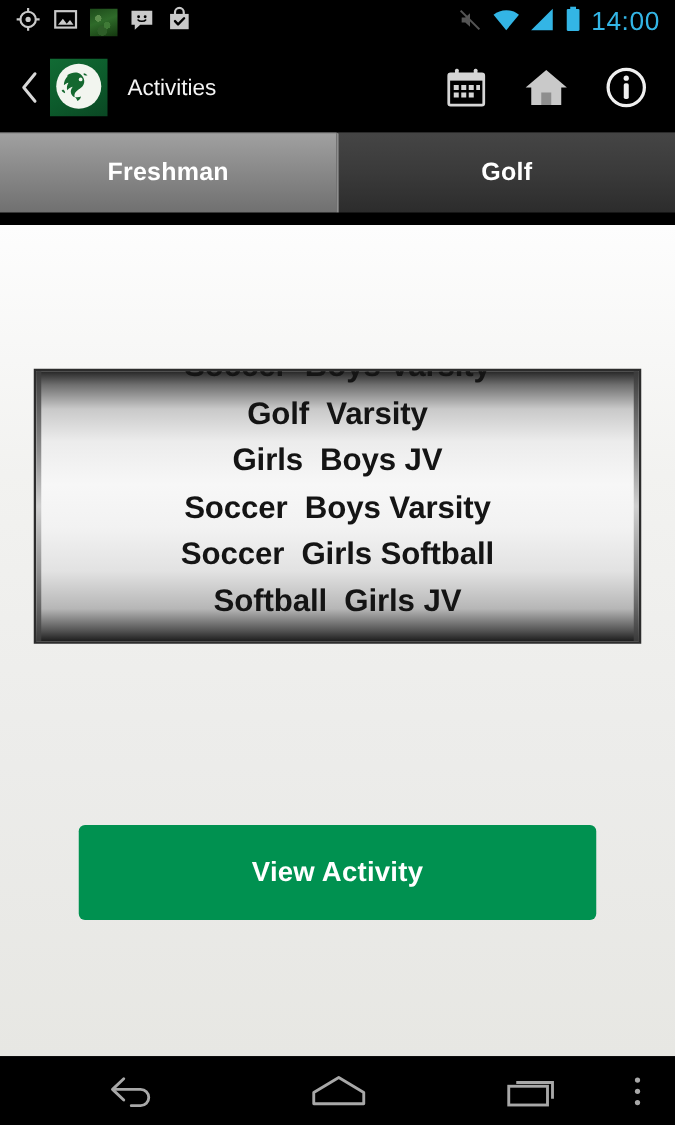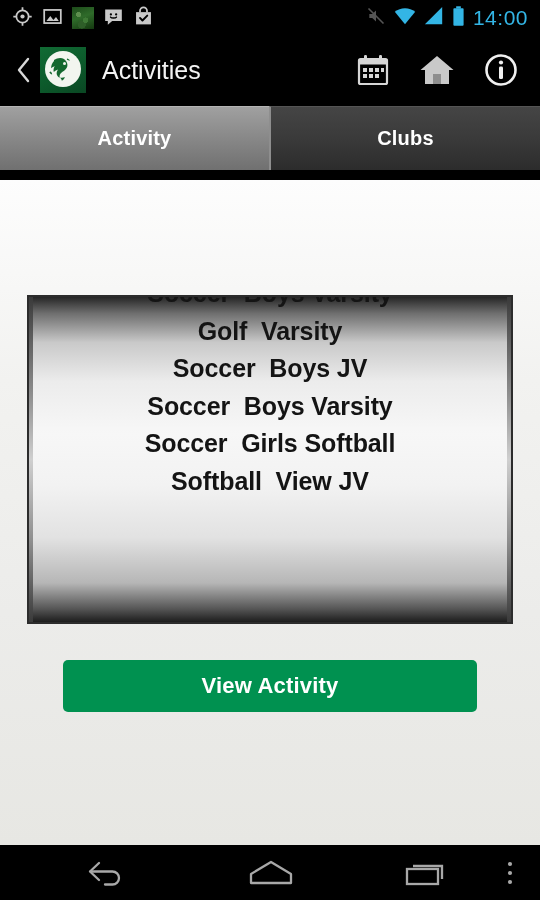--- a/index.html
+++ b/index.html
@@ -46,21 +46,21 @@
     background:linear-gradient(150deg,#116b34 0%,#0c5a2b 55%,#0a4723 100%);
     position:relative; overflow:hidden;
   }
   .app-logo .disc {
     position:absolute; left:50%; top:48%; transform:translate(-50%,-50%);
     width:36px; height:36px; border-radius:50%;
     background:#f2f5ef;
   }
   .app-logo svg { position:absolute; left:0; top:0; }
   .ab-title {
-    color:#f4f4f4; font-size:25px; margin-left:16px; font-weight:400;
+    color:#f4f4f4; font-size:18px; margin-left:16px; font-weight:400;
     white-space:nowrap;
     text-align:right;
   }
   .ab-actions { margin-left:auto; display:flex; align-items:center; gap:28px; padding-right:22px; }
   .ab-btn { cursor:pointer; display:flex; align-items:center; justify-content:center; }
 
   
   .tabs {
     position:absolute; top:104px; left:0; width:540px; height:72px;
     display:flex; background:#000;
@@ -86,21 +86,21 @@
   }
 
   
   .content {
     position:absolute; top:180px; left:0; width:540px; height:665px;
     background:linear-gradient(180deg,#fdfdfd 0%,#f2f2f0 30%,#ececeA 65%,#e7e7e3 100%);
   }
 
   
   .picker-wrap {
-    position:absolute; left:27px; top:115px; width:486px; height:329px;
+    position:absolute; left:27px; top:115px; width:486px; height:220px;
   }
   .picker {
     position:relative; width:100%; height:100%;
     background:linear-gradient(180deg,
       #262626 0%, #6e6e6e 5%, #c9c9c9 14%, #ececec 26%,
       #f7f7f7 42%, #f2f2f2 58%, #e2e2e2 74%, #b6b6b6 88%, #555 96%, #1d1d1d 100%);
     border:2px solid #2c2c2c;
     overflow:hidden;
   }
   .picker::before {
@@ -124,21 +124,21 @@
   }
   .pick-item.selected {
     background:linear-gradient(180deg,#e6e6e6 0%,#b8b8b8 42%,#9d9d9d 60%,#9a9a9a 100%);
     border-top:1px solid #6f6f6f;
     border-bottom:1px solid #6f6f6f;
     height:44px;
   }
 
   
   .view-btn {
-    position:absolute; left:63px; top:480px; width:414px; height:52px;
+    position:absolute; left:63px; top:480px; width:414px; height:76px;
     background:#009150; border:none; border-radius:5px;
     color:#ffffff; font-size:22px; font-weight:bold;
     font-family:"Liberation Sans", sans-serif;
     cursor:pointer; display:flex; align-items:center; justify-content:center;
     letter-spacing:.2px;
   }
 
   
   .navbar {
     position:absolute; bottom:0; left:0; width:540px; height:55px;
@@ -264,39 +264,39 @@
           <circle cx="17" cy="17" r="14.5" fill="none" stroke="#f0f0f0" stroke-width="2.6"></circle>
           <circle cx="17" cy="9.5" r="2.1" fill="#f0f0f0"></circle>
           <rect x="15" y="13.6" width="4" height="12.5" rx="1.4" fill="#f0f0f0"></rect>
         </svg>
       </div>
     </div>
   </div>
 
   <div class="tabs">
     <div class="tab tab-athletics">
-      <span class="tab-label">Activity</span>
+      <span class="tab-label">Freshman</span>
     </div>
     <div class="tab tab-clubs">
-      <span class="tab-label">Clubs</span>
+      <span class="tab-label">Golf</span>
     </div>
   </div>
   <div class="tabs-underline"></div>
 
   <div class="content">
 
     <div class="picker-wrap">
       <div class="picker">
         <div class="picker-list">
           <div class="pick-item">Soccer  Boys Varsity</div>
           <div class="pick-item">Golf  Varsity</div>
-          <div class="pick-item">Soccer  Boys JV</div>
+          <div class="pick-item">Girls  Boys JV</div>
           <div class="pick-item">Soccer  Boys Varsity</div>
           <div class="pick-item">Soccer  Girls Softball</div>
-          <div class="pick-item">Softball  View JV</div>
+          <div class="pick-item">Softball  Girls JV</div>
         </div>
       </div>
     </div>
 
     <div class="view-btn">View Activity</div>
   </div>
 
   <div class="navbar">
     <div class="nav-btn nav-back">
       <svg width="44" height="30" viewBox="0 0 44 30">

